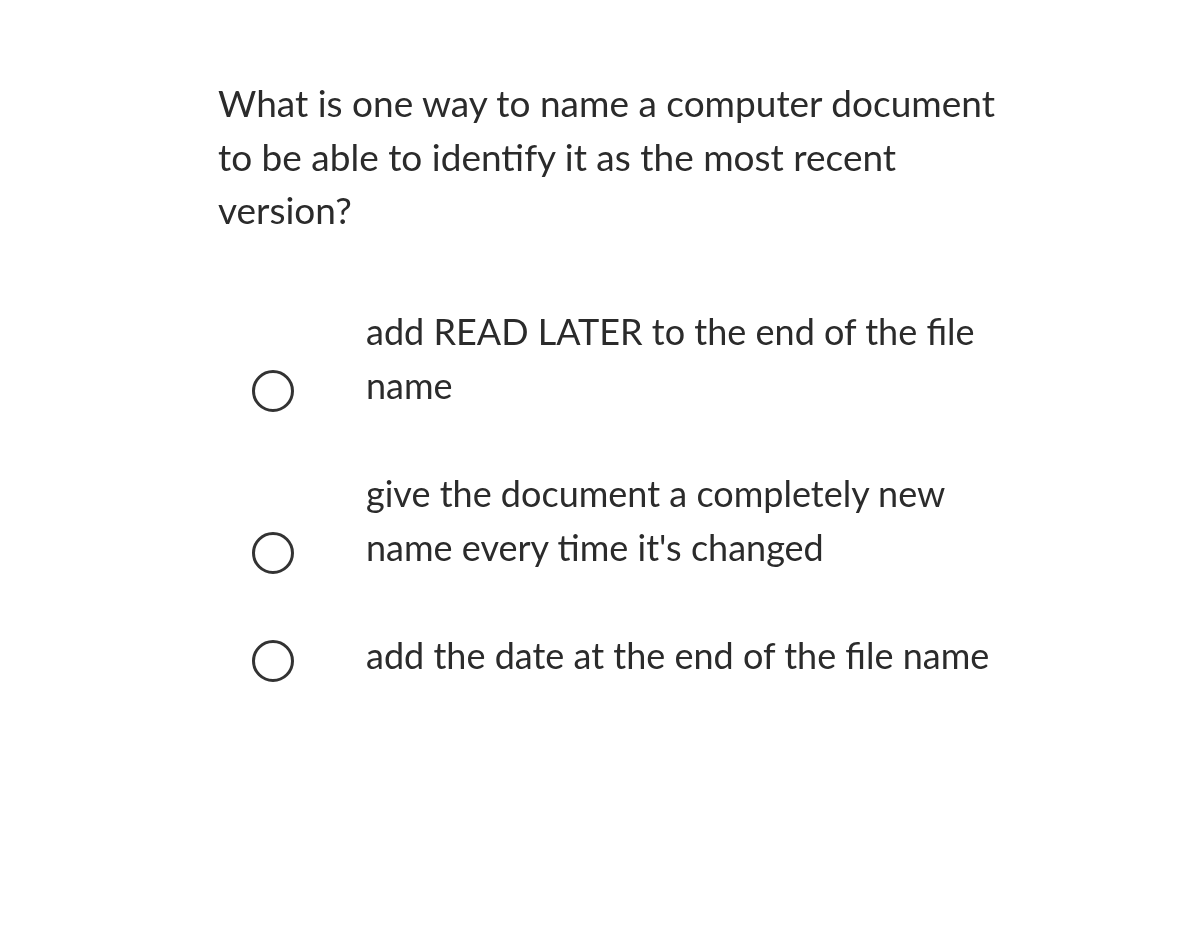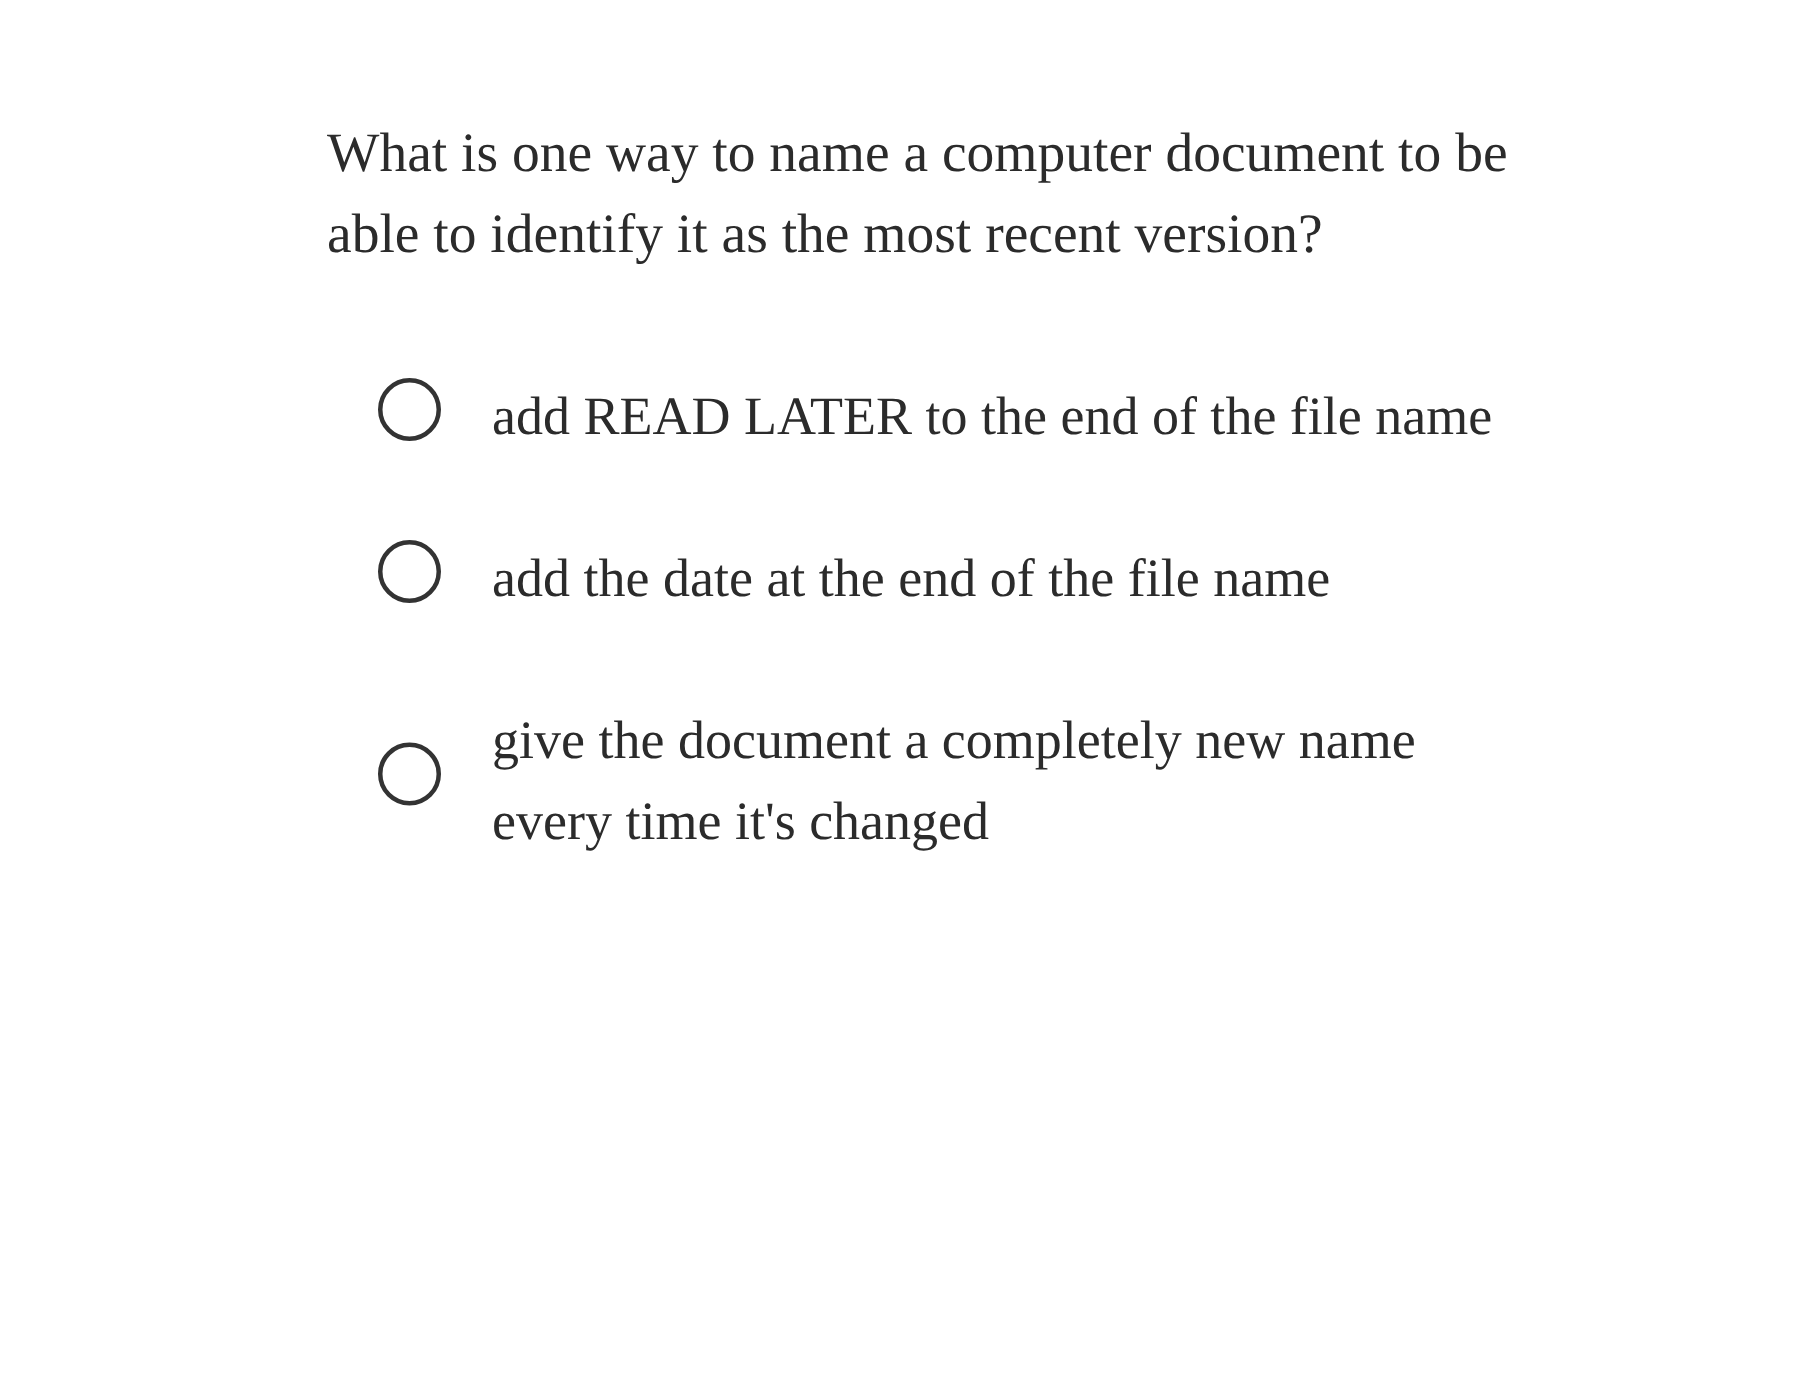--- a/index.html
+++ b/index.html
@@ -1,19 +1,18 @@
 <!DOCTYPE html>
 <html><head>
   <meta charset="utf-8">
   <style>
     * {
       margin: 12px;
       padding: 0;
       box-sizing: border-box;
-      font-family: Liberation Serif, serif;
     }
     body {
       font-family: -apple-system, BlinkMacSystemFont, "Segoe UI", "Lato", "Helvetica Neue", Arial, sans-serif;
       background: #ffffff;
       width: 1200px;
       height: 932px;
       padding: 40px 170px;
       color: #2b2b2b;
     }
     .question-text {
@@ -21,23 +20,24 @@
       line-height: 1.45;
       color: #2b2b2b;
       margin-bottom: 55px;
       font-weight: 400;
     }
     .options-container {
       padding-left: 10px;
     }
     .option-row {
       display: flex;
-      align-items: center;
+      align-items: flex-end;
       margin-bottom: 30px;
       cursor: pointer;
+      gap: 38px;
     }
     .radio-circle {
       width: 42px;
       height: 42px;
       border: 3px solid #333333;
       border-radius: 50%;
       flex-shrink: 0;
       margin-right: 22px;
       margin-top: 4px;
       background: #ffffff;
@@ -58,22 +58,22 @@
   <div class="options-container">
 
     <div class="option-row">
       <div class="radio-circle"></div>
       <div class="option-text">add READ LATER to the end of the file name</div>
     </div>
 
 
     <div class="option-row">
       <div class="radio-circle"></div>
-      <div class="option-text">add the date at the end of the file name</div>
+      <div class="option-text">give the document a completely new name every time it's changed</div>
     </div>
 
     <div class="option-row">
       <div class="radio-circle"></div>
-      <div class="option-text">give the document a completely new name every time it's changed</div>
+      <div class="option-text">add the date at the end of the file name</div>
     </div>
 
   </div>
 </div>
 
 </body></html>

